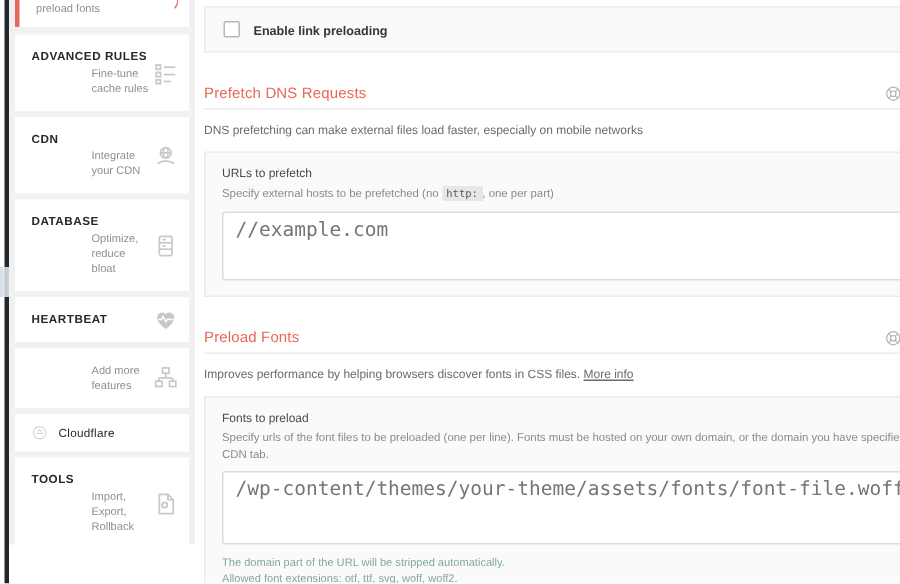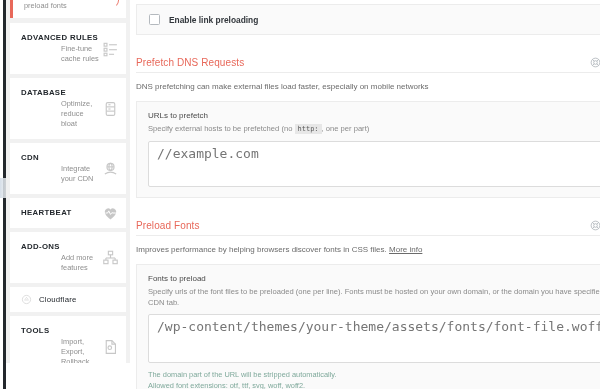--- a/index.html
+++ b/index.html
@@ -160,58 +160,57 @@
             <rect x="3" y="11" width="4" height="4"></rect>
             <rect x="3" y="18" width="4" height="3.5"></rect>
           <line x1="10" y1="6" x2="21" y2="6"></line>
             <line x1="10" y1="13" x2="21" y2="13"></line>
             <line x1="10" y1="19.5" x2="17" y2="19.5"></line>
         </svg>
       </span>
     </div>
 
     <div class="side-card">
+      <div class="side-title">CDN</div>
+      <div class="side-sub">Integrate your CDN</div>
+      <span class="side-icon">
+        <svg viewBox="0 0 24 24" fill="none" stroke="#555" stroke-width="1.6">
+          <circle cx="12" cy="9" r="5"></circle>
+            <ellipse cx="12" cy="9" rx="2.2" ry="5"></ellipse>
+          <line x1="7" y1="9" x2="17" y2="9"></line>
+          <path d="M4 19 Q12 14 20 19"></path>
+        </svg>
+      </span>
+    </div>
+
+    <div class="side-card">
       <div class="side-title">DATABASE</div>
       <div class="side-sub">Optimize, reduce bloat</div>
       <span class="side-icon">
         <svg viewBox="0 0 24 24" fill="none" stroke="#555" stroke-width="1.6">
           <rect x="6" y="3" width="12" height="18" rx="2"></rect>
           <line x1="6" y1="9" x2="18" y2="9"></line>
             <line x1="6" y1="15" x2="18" y2="15"></line>
           <line x1="9" y1="6" x2="12" y2="6"></line>
             <line x1="9" y1="12" x2="12" y2="12"></line>
         </svg>
       </span>
     </div>
 
     <div class="side-card">
-      <div class="side-title">CDN</div>
-      <div class="side-sub">Integrate your CDN</div>
-      <span class="side-icon">
-        <svg viewBox="0 0 24 24" fill="none" stroke="#555" stroke-width="1.6">
-          <circle cx="12" cy="9" r="5"></circle>
-            <ellipse cx="12" cy="9" rx="2.2" ry="5"></ellipse>
-          <line x1="7" y1="9" x2="17" y2="9"></line>
-          <path d="M4 19 Q12 14 20 19"></path>
-        </svg>
-      </span>
-    </div>
-
-    <div class="side-card">
       <div class="side-title">HEARTBEAT</div>
       <span class="side-icon">
         <svg viewBox="0 0 24 24">
           <path fill="#555" d="M12 21s-8-5.2-8-10.4A4.6 4.6 0 0 1 12 7a4.6 4.6 0 0 1 8 3.6C20 15.8 12 21 12 21z"></path>
           <path fill="none" stroke="#fff" stroke-width="1.4" d="M5 12h3l1.5-3 2.5 5 2-2.5 1.5 .5h4"></path>
         </svg>
       </span>
     </div>
 
     <div class="side-card">
-      <div class="side-title">ADD-ONS</div>
       <div class="side-sub">Add more features</div>
       <span class="side-icon">
         <svg viewBox="0 0 24 24" fill="none" stroke="#555" stroke-width="1.6">
           <rect x="9" y="2.5" width="6" height="5"></rect>
             <rect x="2.5" y="15" width="6" height="5"></rect>
             <rect x="15.5" y="15" width="6" height="5"></rect>
           <line x1="12" y1="7.5" x2="12" y2="12"></line>
             <line x1="5.5" y1="15" x2="5.5" y2="12"></line>
             <line x1="18.5" y1="15" x2="18.5" y2="12"></line>
           <line x1="5.5" y1="12" x2="18.5" y2="12"></line>

